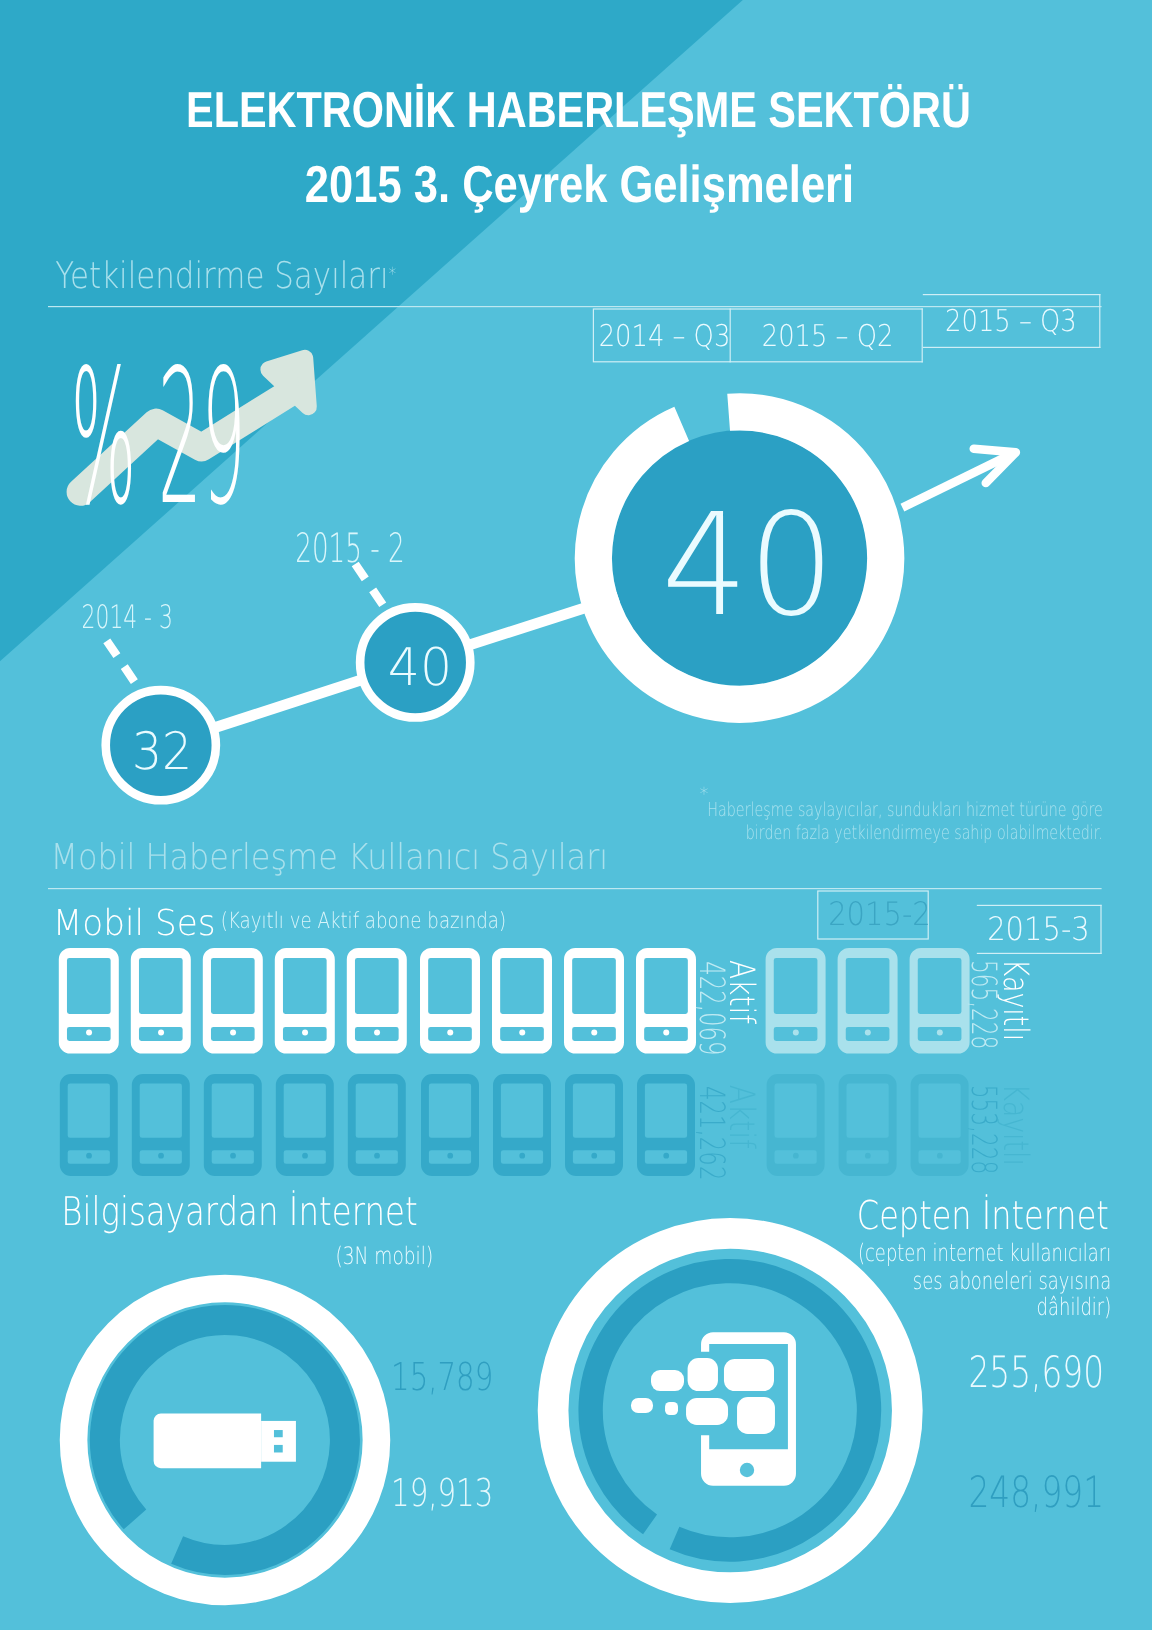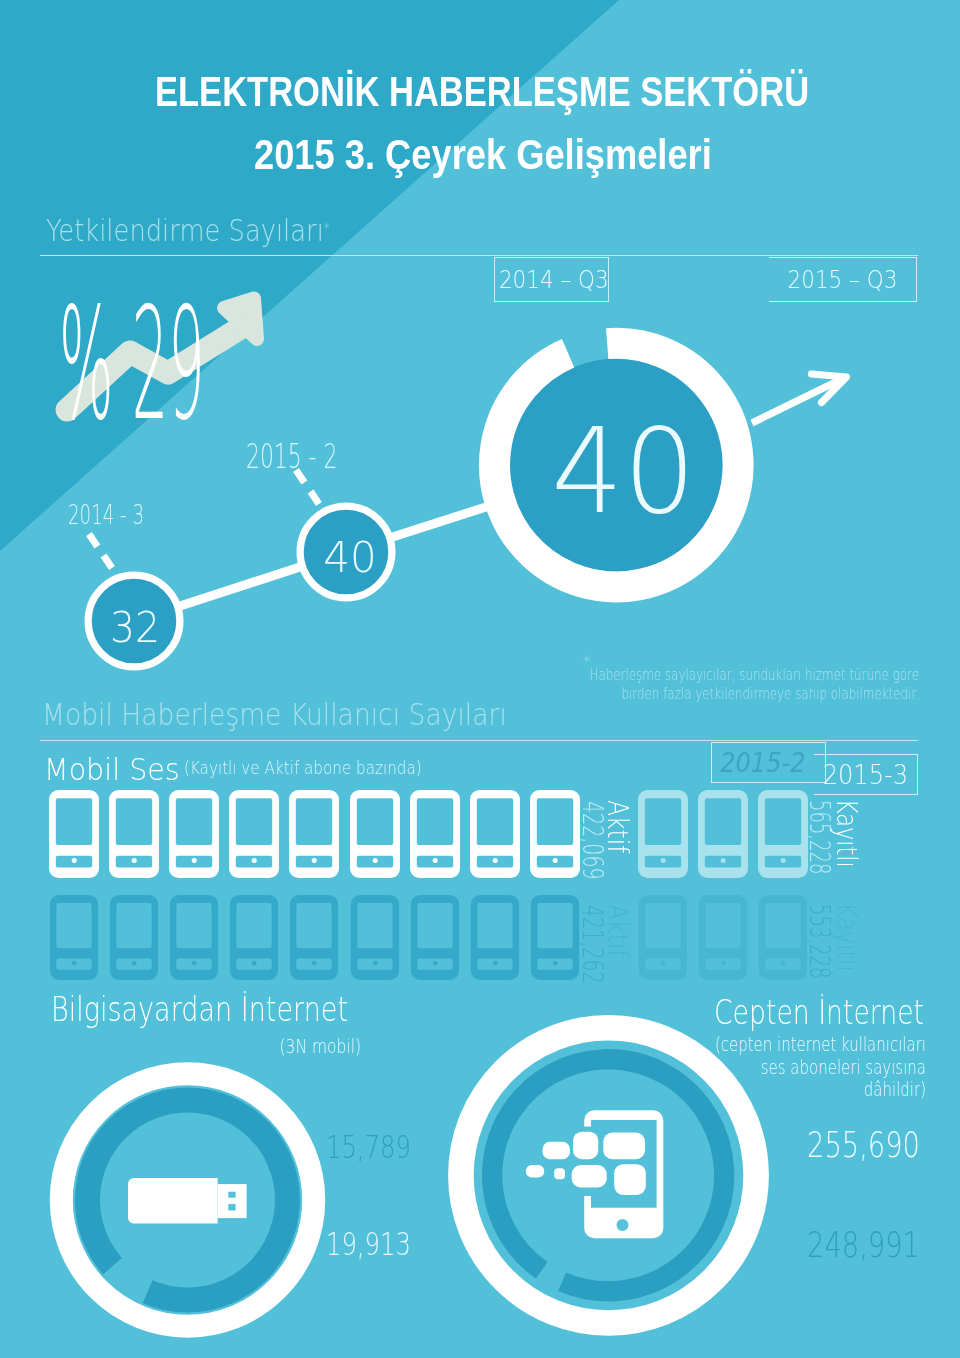--- a/index.html
+++ b/index.html
@@ -62,21 +62,24 @@
 
   <div class="t" id="title1">ELEKTRONİK HABERLEŞME SEKTÖRÜ</div>
   <div class="t" id="title2">2015 3. Çeyrek Gelişmeleri</div>
 
   <div class="t" id="sec1-label"><span>Yetkilendirme Sayıları</span><span class="star">*</span></div>
   <div class="abs" id="sec1-rule"></div>
 
   <div class="qcell first" style="left:494px;top:257px;width:115px;height:45px;">
     <div class="qtext" style="left:-4.5px;top:9px;width:112.6px;text-align:center;font-size:25px;transform:scaleX(0.86);">2014 – Q3</div>
   </div>
-  <div class="qcell" style="left:768.9px;top:257px;width:148.1px;height:45px;">
+  <div class="qcell" style="left:608.4px;top:257px;width:160.5px;height:45px;">
+    <div class="qtext" style="left:1.2px;top:9px;width:159.3px;text-align:center;font-size:25px;transform:scaleX(0.86);">2015 – Q2</div>
+  </div>
+  <div class="qcell" style="left:768.9px;top:245px;width:148.1px;height:45px;">
     <div class="qtext" style="left:0.5px;top:9px;width:146.9px;text-align:center;font-size:25px;transform:scaleX(0.86);">2015 – Q3</div>
   </div>
 
   <svg class="abs" style="left:0;top:0;" width="300" height="440" viewBox="0 0 300 440">
     <g fill="none" stroke="#d8e6de" stroke-width="23" stroke-linejoin="round" stroke-linecap="round">
       <path d="M67 410 L130 352 L168 373 L242 327"></path>
     </g>
     <path d="M224 308 L254 298.5 L257 339 Z" fill="#d8e6de" stroke="#d8e6de" stroke-width="14" stroke-linejoin="round"></path>
   </svg>
 
@@ -110,21 +113,21 @@
     <div>Haberleşme saylayıcılar, sundukları hizmet türüne göre</div>
     <div>birden fazla yetkilendirmeye sahip olabilmektedir.</div>
   </div>
 
   <div class="t" id="sec2-label">Mobil Haberleşme Kullanıcı Sayıları</div>
   <div class="abs" id="sec2-rule"></div>
 
   <div class="t" id="sec2-title">Mobil Ses</div>
   <div class="t" id="sec2-sub">(Kayıtlı ve Aktif abone bazında)</div>
 
-  <div class="qcell first" style="left:711px;top:742px;width:115px;height:41px;font-style:italic;">
+  <div class="qcell first" style="left:681px;top:742px;width:93px;height:41px;">
     <div class="qtext" style="left:0;top:5.5px;width:101.8px;text-align:center;font-size:27px;color:#3ba5c3;transform:scaleX(0.894);">2015-2</div>
   </div>
   <div class="qcell" style="left:814px;top:742px;width:104px;height:41px;margin-top:12px;">
     <div class="qtext" style="left:0;top:5.5px;width:102.8px;text-align:center;font-size:27px;transform:scaleX(0.894);">2015-3</div>
   </div>
 
   <div class="abs" id="phones" style="left:0;top:0;">
       <svg class="abs" width="50" height="88" viewBox="0 0 50 88" style="left: 49px; top: 790px;">
         <path fill="#ffffff" fill-rule="evenodd" d="M9.5 0 h31 a9.5 9.5 0 0 1 9.5 9.5 v69 a9.5 9.5 0 0 1 -9.5 9.5 h-31 a9.5 9.5 0 0 1 -9.5 -9.5 v-69 a9.5 9.5 0 0 1 9.5 -9.5 z M8.8 8.3 h32.4 a2 2 0 0 1 2 2 v42.7 a2 2 0 0 1 -2 2 h-32.4 a2 2 0 0 1 -2 -2 v-42.7 a2 2 0 0 1 2 -2 z M8.8 65.8 h32.4 a2 2 0 0 1 2 2 v7.7 a2 2 0 0 1 -2 2 h-32.4 a2 2 0 0 1 -2 -2 v-7.7 a2 2 0 0 1 2 -2 z"></path>
         <circle cx="25.2" cy="70.5" r="2.5" fill="#ffffff"></circle>

